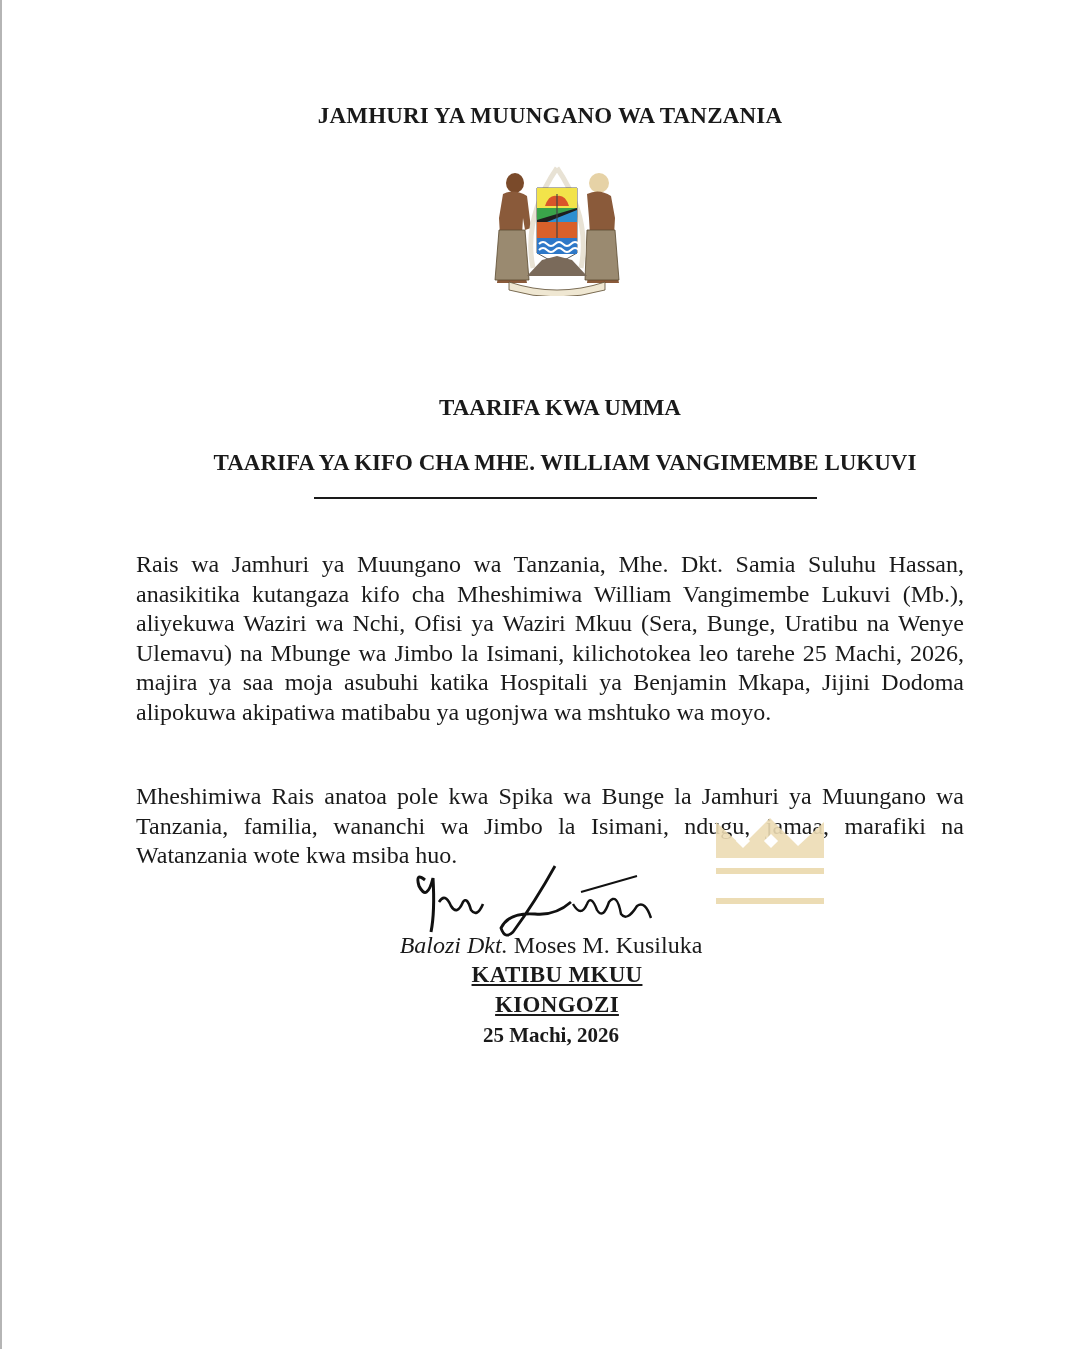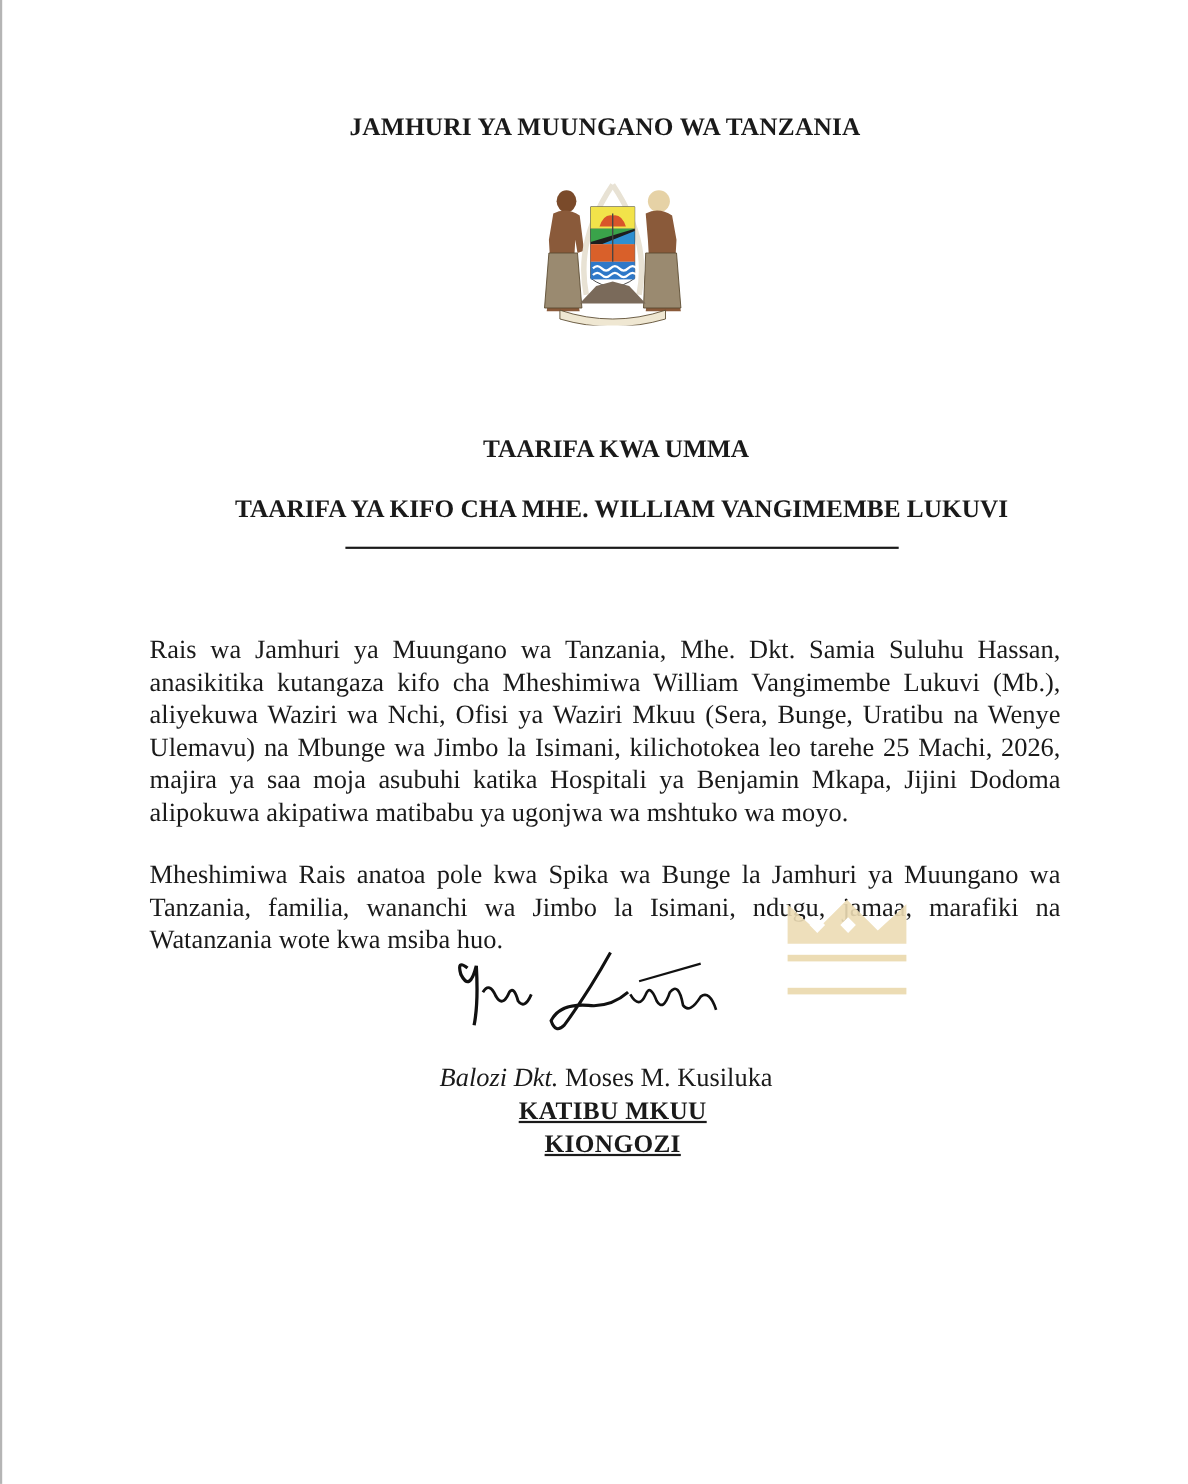--- a/index.html
+++ b/index.html
@@ -19,28 +19,28 @@
     }
     .subject-title {
       position: absolute; top: 450px; left: 0; width: 1130px; text-align: center;
       font-size: 23px; font-weight: bold;
     }
     .title-rule { position: absolute; top: 497px; left: 314px; width: 503px; height: 2px; background: #1a1a1a; }
     .para {
       position: absolute; left: 136px; width: 828px; font-size: 24px; line-height: 29.5px;
       text-align: justify; text-align-last: left;
     }
-    .para1 { top: 577px; }
+    .para1 { top: 550px; }
     .para2 { top: 782px; }
     .watermark { position: absolute; left: 712px; top: 812px; width: 116px; height: 96px; }
     .signature { position: absolute; left: 405px; top: 862px; width: 260px; height: 82px; }
     .sign-block {
       position: absolute; top: 930px; left: 395px; width: 312px; text-align: center;
     }
-    .signer-name { font-size: 24px; line-height: 30px; white-space: nowrap; margin-top: 35px; }
+    .signer-name { font-size: 24px; line-height: 30px; white-space: nowrap; }
     .signer-name .hon { font-style: italic; }
     .signer-role { font-size: 23px; font-weight: bold; text-decoration: underline; line-height: 30px; letter-spacing: 0.3px; margin-left: 12px; }
     .sign-date { font-size: 21px; font-weight: bold; line-height: 30px; }
   </style>
 </head>
 <body>
 
 <div class="left-edge"></div>
 
 <div class="header-title">JAMHURI YA MUUNGANO WA TANZANIA</div>
@@ -97,13 +97,14 @@
   <path d="M168 42 Q176 56 182 42 Q186 32 192 48 Q198 58 204 40 Q212 30 216 52 Q222 60 232 44 Q240 38 246 56" fill="none" stroke="#111" stroke-width="2.4"></path>
   <path d="M176 30 L232 14" fill="none" stroke="#111" stroke-width="2"></path>
 </svg>
 
 <div class="sign-block">
   <div class="signer-name">
     <span class="hon">Balozi Dkt.</span>
     <span>Moses M. Kusiluka</span>
   </div>
   <div class="signer-role">KATIBU MKUU KIONGOZI</div>
+  <div class="sign-date">25 Machi, 2026</div>
 </div>
 
 </body></html>

